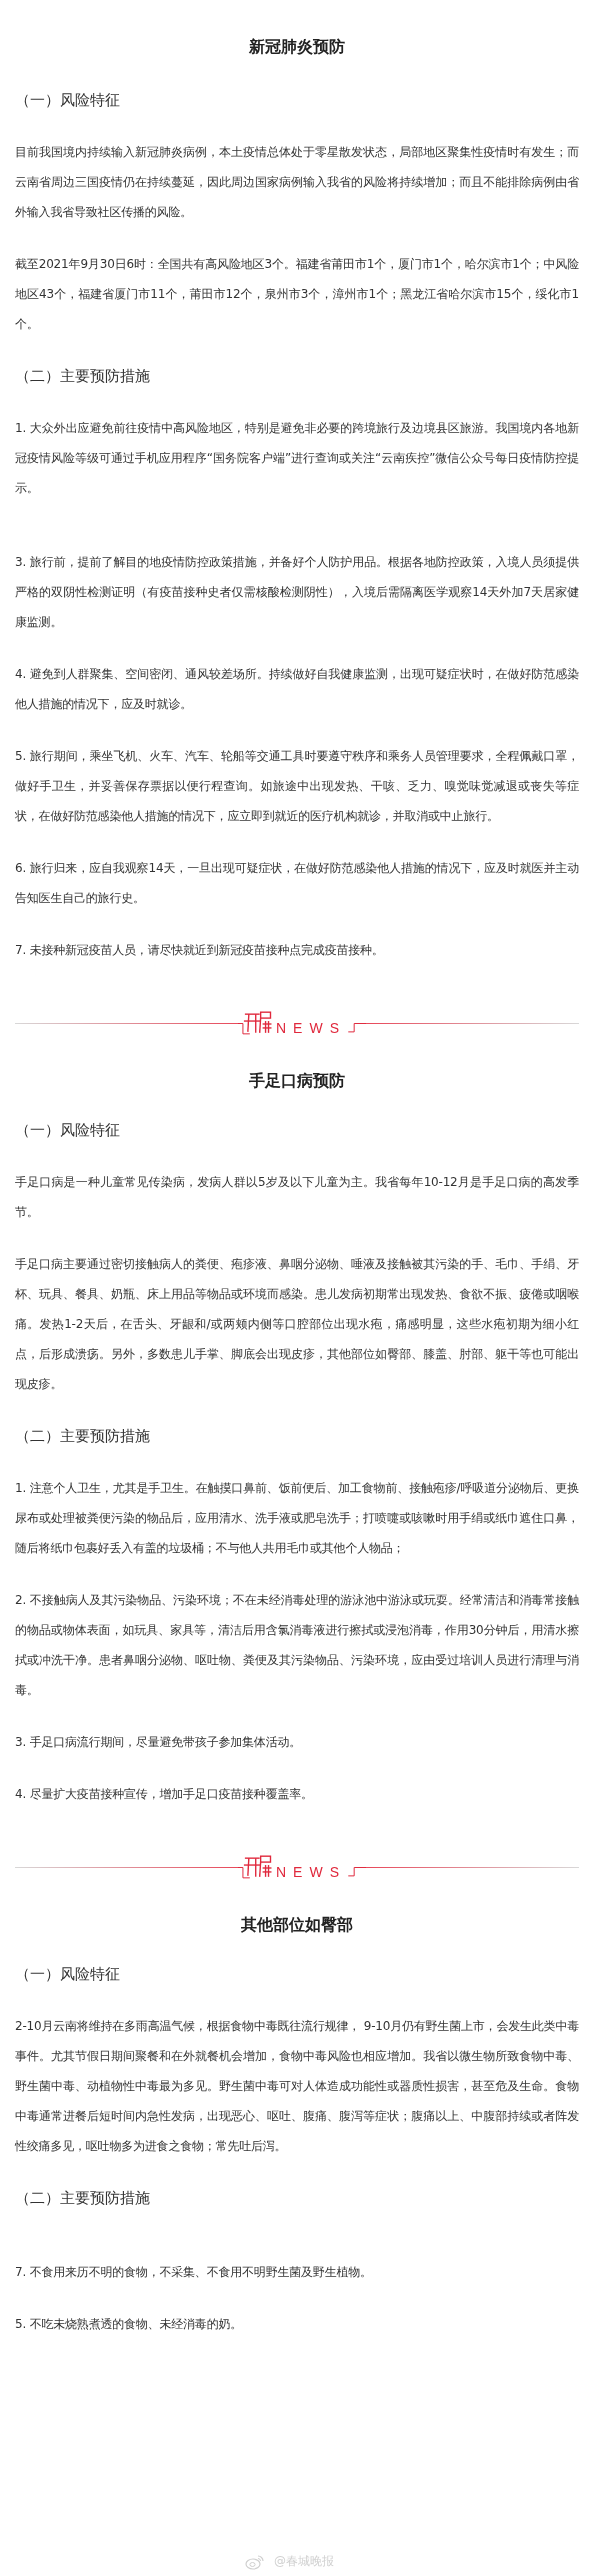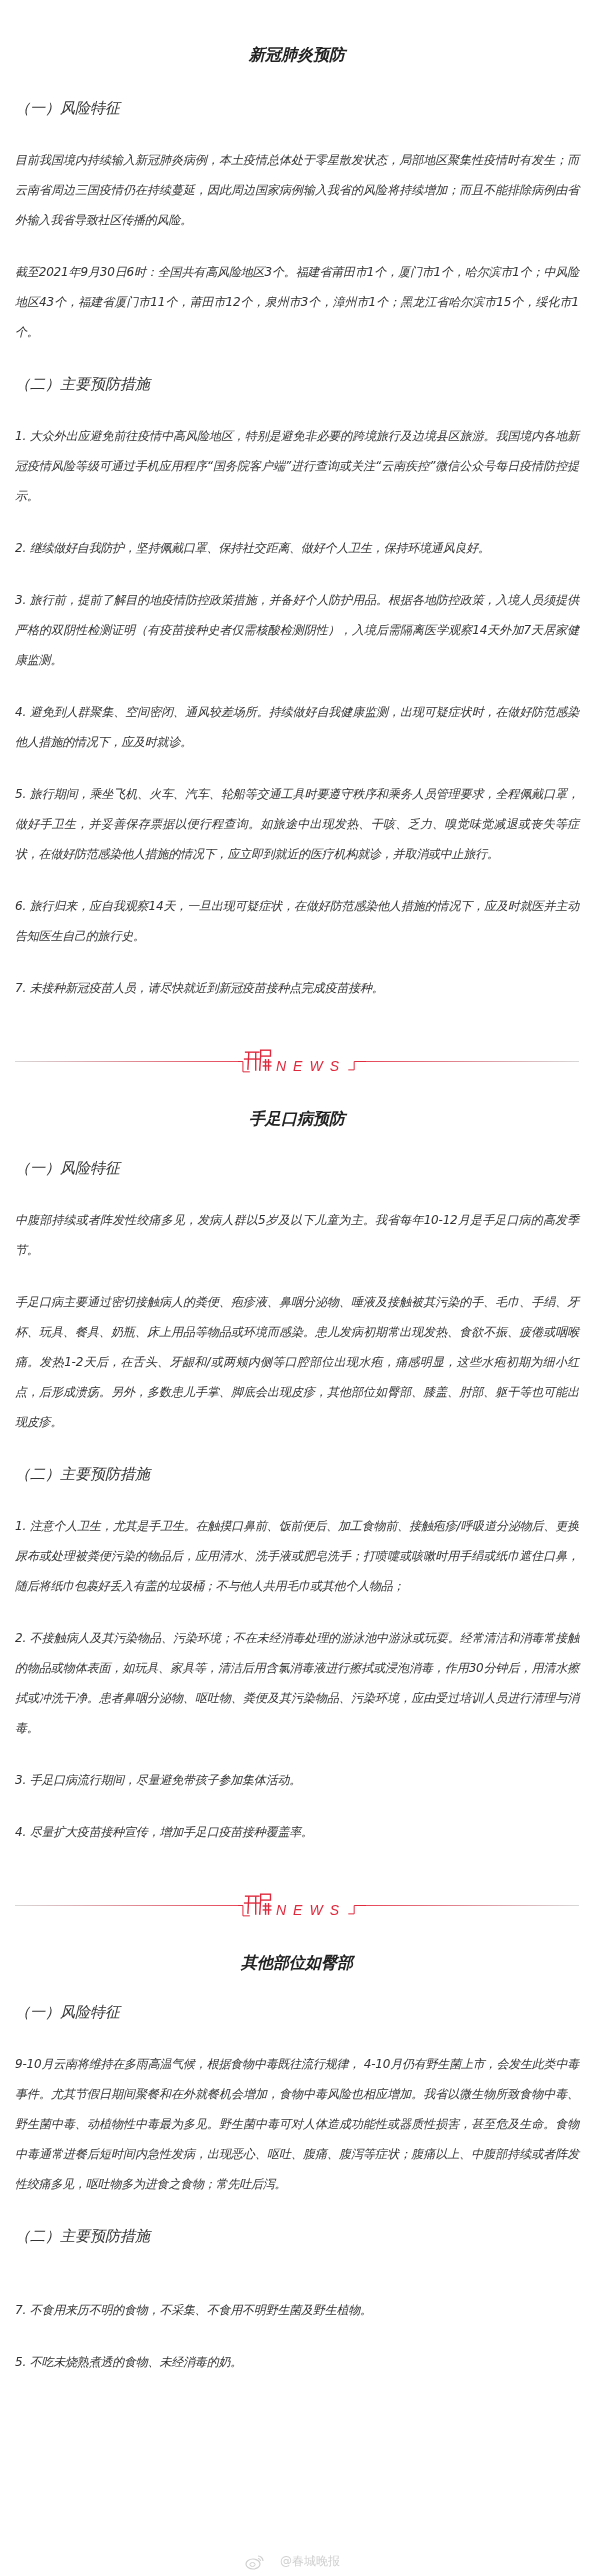--- a/index.html
+++ b/index.html
@@ -4,21 +4,21 @@
   <style>
     html, body { margin: 0; padding: 0; background: #ffffff; }
     body {
       width: 594px;
       min-height: 2576px;
       font-family: "DejaVu Sans", "Liberation Sans", sans-serif;
       color: #333333;
       position: relative;
       overflow: hidden;
     }
-    .page { padding: 16px 15px; font-style: italic; }
+    .page { padding: 8px 15px; }
     .section-title {
       text-align: center;
       font-weight: bold;
       font-size: 16px;
       color: #222222;
       line-height: 24px;
       margin: 0;
     }
     .subhead {
       font-size: 15px;
@@ -54,21 +54,21 @@
     }
     .divider .news-text {
       position: absolute; left: 261px; top: 14px;
       font-family: "Liberation Sans", sans-serif;
       font-size: 14px; letter-spacing: 7px; color: #e0283c;
     }
     .watermark {
       position: absolute;
       left: 245px; top: 2553px;
       font-size: 12px; color: #d0d0d0;
-      display: flex; align-items: center; gap: 15px;
+      display: flex; align-items: center; gap: 9px;
     }
   </style>
 </head>
 <body>
 
 <div class="page">
 
   <div>
     <div style="height:27px"></div>
     <h2 class="section-title">新冠肺炎预防</h2>
@@ -76,21 +76,20 @@
     <p class="subhead">（一）风险特征</p>
     <div class="gap-m"></div>
     <p class="para">目前我国境内持续输入新冠肺炎病例，本土疫情总体处于零星散发状态，局部地区聚集性疫情时有发生；而云南省周边三国疫情仍在持续蔓延，因此周边国家病例输入我省的风险将持续增加；而且不能排除病例由省外输入我省导致社区传播的风险。</p>
     <div class="gap-m"></div>
     <p class="para">截至2021年9月30日6时：全国共有高风险地区3个。福建省莆田市1个，厦门市1个，哈尔滨市1个；中风险地区43个，福建省厦门市11个，莆田市12个，泉州市3个，漳州市1个；黑龙江省哈尔滨市15个，绥化市1个。</p>
     <div class="gap-m"></div>
     <p class="subhead">（二）主要预防措施</p>
     <div class="gap-m"></div>
     <p class="para">1. 大众外出应避免前往疫情中高风险地区，特别是避免非必要的跨境旅行及边境县区旅游。我国境内各地新冠疫情风险等级可通过手机应用程序“国务院客户端”进行查询或关注“云南疾控”微信公众号每日疫情防控提示。</p>
     <div class="gap-m"></div>
-    <p class="para">2. 继续做好自我防护，坚持佩戴口罩、保持社交距离、做好个人卫生，保持环境通风良好。</p>
     <div class="gap-m"></div>
     <p class="para">3. 旅行前，提前了解目的地疫情防控政策措施，并备好个人防护用品。根据各地防控政策，入境人员须提供严格的双阴性检测证明（有疫苗接种史者仅需核酸检测阴性），入境后需隔离医学观察14天外加7天居家健康监测。</p>
     <div class="gap-m"></div>
     <p class="para">4. 避免到人群聚集、空间密闭、通风较差场所。持续做好自我健康监测，出现可疑症状时，在做好防范感染他人措施的情况下，应及时就诊。</p>
     <div class="gap-m"></div>
     <p class="para">5. 旅行期间，乘坐飞机、火车、汽车、轮船等交通工具时要遵守秩序和乘务人员管理要求，全程佩戴口罩，做好手卫生，并妥善保存票据以便行程查询。如旅途中出现发热、干咳、乏力、嗅觉味觉减退或丧失等症状，在做好防范感染他人措施的情况下，应立即到就近的医疗机构就诊，并取消或中止旅行。</p>
     <div class="gap-m"></div>
     <p class="para">6. 旅行归来，应自我观察14天，一旦出现可疑症状，在做好防范感染他人措施的情况下，应及时就医并主动告知医生自己的旅行史。</p>
     <div class="gap-m"></div>
     <p class="para">7. 未接种新冠疫苗人员，请尽快就近到新冠疫苗接种点完成疫苗接种。</p>
@@ -118,21 +117,21 @@
     <span class="news-text">NEWS</span>
     <div class="line-right"></div>
   </div>
 
   <div>
     <div style="height:24px"></div>
     <h2 class="section-title">手足口病预防</h2>
     <div style="height:22px"></div>
     <p class="subhead">（一）风险特征</p>
     <div class="gap-m"></div>
-    <p class="para">中腹部持续或者阵发性绞痛多见，发病人群以5岁及以下儿童为主。我省每年10-12月是手足口病的高发季节。</p>
+    <p class="para">手足口病是一种儿童常见传染病，发病人群以5岁及以下儿童为主。我省每年10-12月是手足口病的高发季节。</p>
     <div class="gap-m"></div>
     <p class="para">手足口病主要通过密切接触病人的粪便、疱疹液、鼻咽分泌物、唾液及接触被其污染的手、毛巾、手绢、牙杯、玩具、餐具、奶瓶、床上用品等物品或环境而感染。患儿发病初期常出现发热、食欲不振、疲倦或咽喉痛。发热1-2天后，在舌头、牙龈和/或两颊内侧等口腔部位出现水疱，痛感明显，这些水疱初期为细小红点，后形成溃疡。另外，多数患儿手掌、脚底会出现皮疹，其他部位如臀部、膝盖、肘部、躯干等也可能出现皮疹。</p>
     <div class="gap-m"></div>
     <p class="subhead">（二）主要预防措施</p>
     <div class="gap-m"></div>
     <p class="para">1. 注意个人卫生，尤其是手卫生。在触摸口鼻前、饭前便后、加工食物前、接触疱疹/呼吸道分泌物后、更换尿布或处理被粪便污染的物品后，应用清水、洗手液或肥皂洗手；打喷嚏或咳嗽时用手绢或纸巾遮住口鼻，随后将纸巾包裹好丢入有盖的垃圾桶；不与他人共用毛巾或其他个人物品；</p>
     <div class="gap-m"></div>
     <p class="para">2. 不接触病人及其污染物品、污染环境；不在未经消毒处理的游泳池中游泳或玩耍。经常清洁和消毒常接触的物品或物体表面，如玩具、家具等，清洁后用含氯消毒液进行擦拭或浸泡消毒，作用30分钟后，用清水擦拭或冲洗干净。患者鼻咽分泌物、呕吐物、粪便及其污染物品、污染环境，应由受过培训人员进行清理与消毒。</p>
     <div class="gap-m"></div>
     <p class="para">3. 手足口病流行期间，尽量避免带孩子参加集体活动。</p>
@@ -162,21 +161,21 @@
     <span class="news-text">NEWS</span>
     <div class="line-right"></div>
   </div>
 
   <div>
     <div style="height:24px"></div>
     <h2 class="section-title">其他部位如臀部</h2>
     <div style="height:22px"></div>
     <p class="subhead">（一）风险特征</p>
     <div class="gap-m"></div>
-    <p class="para">9-10月云南将维持在多雨高温气候，根据食物中毒既往流行规律， 4-10月仍有野生菌上市，会发生此类中毒事件。尤其节假日期间聚餐和在外就餐机会增加，食物中毒风险也相应增加。我省以微生物所致食物中毒、野生菌中毒、动植物性中毒最为多见。野生菌中毒可对人体造成功能性或器质性损害，甚至危及生命。食物中毒通常进餐后短时间内急性发病，出现恶心、呕吐、腹痛、腹泻等症状；腹痛以上、中腹部持续或者阵发性绞痛多见，呕吐物多为进食之食物；常先吐后泻。</p>
+    <p class="para">2-10月云南将维持在多雨高温气候，根据食物中毒既往流行规律， 9-10月仍有野生菌上市，会发生此类中毒事件。尤其节假日期间聚餐和在外就餐机会增加，食物中毒风险也相应增加。我省以微生物所致食物中毒、野生菌中毒、动植物性中毒最为多见。野生菌中毒可对人体造成功能性或器质性损害，甚至危及生命。食物中毒通常进餐后短时间内急性发病，出现恶心、呕吐、腹痛、腹泻等症状；腹痛以上、中腹部持续或者阵发性绞痛多见，呕吐物多为进食之食物；常先吐后泻。</p>
     <div class="gap-m"></div>
     <p class="subhead">（二）主要预防措施</p>
     <div class="gap-m"></div>
     <div class="gap-m"></div>
     <p class="para">7. 不食用来历不明的食物，不采集、不食用不明野生菌及野生植物。</p>
     <div class="gap-m"></div>
     <p class="para">5. 不吃未烧熟煮透的食物、未经消毒的奶。</p>
     <div class="gap-m"></div>
   </div>
 </div>

